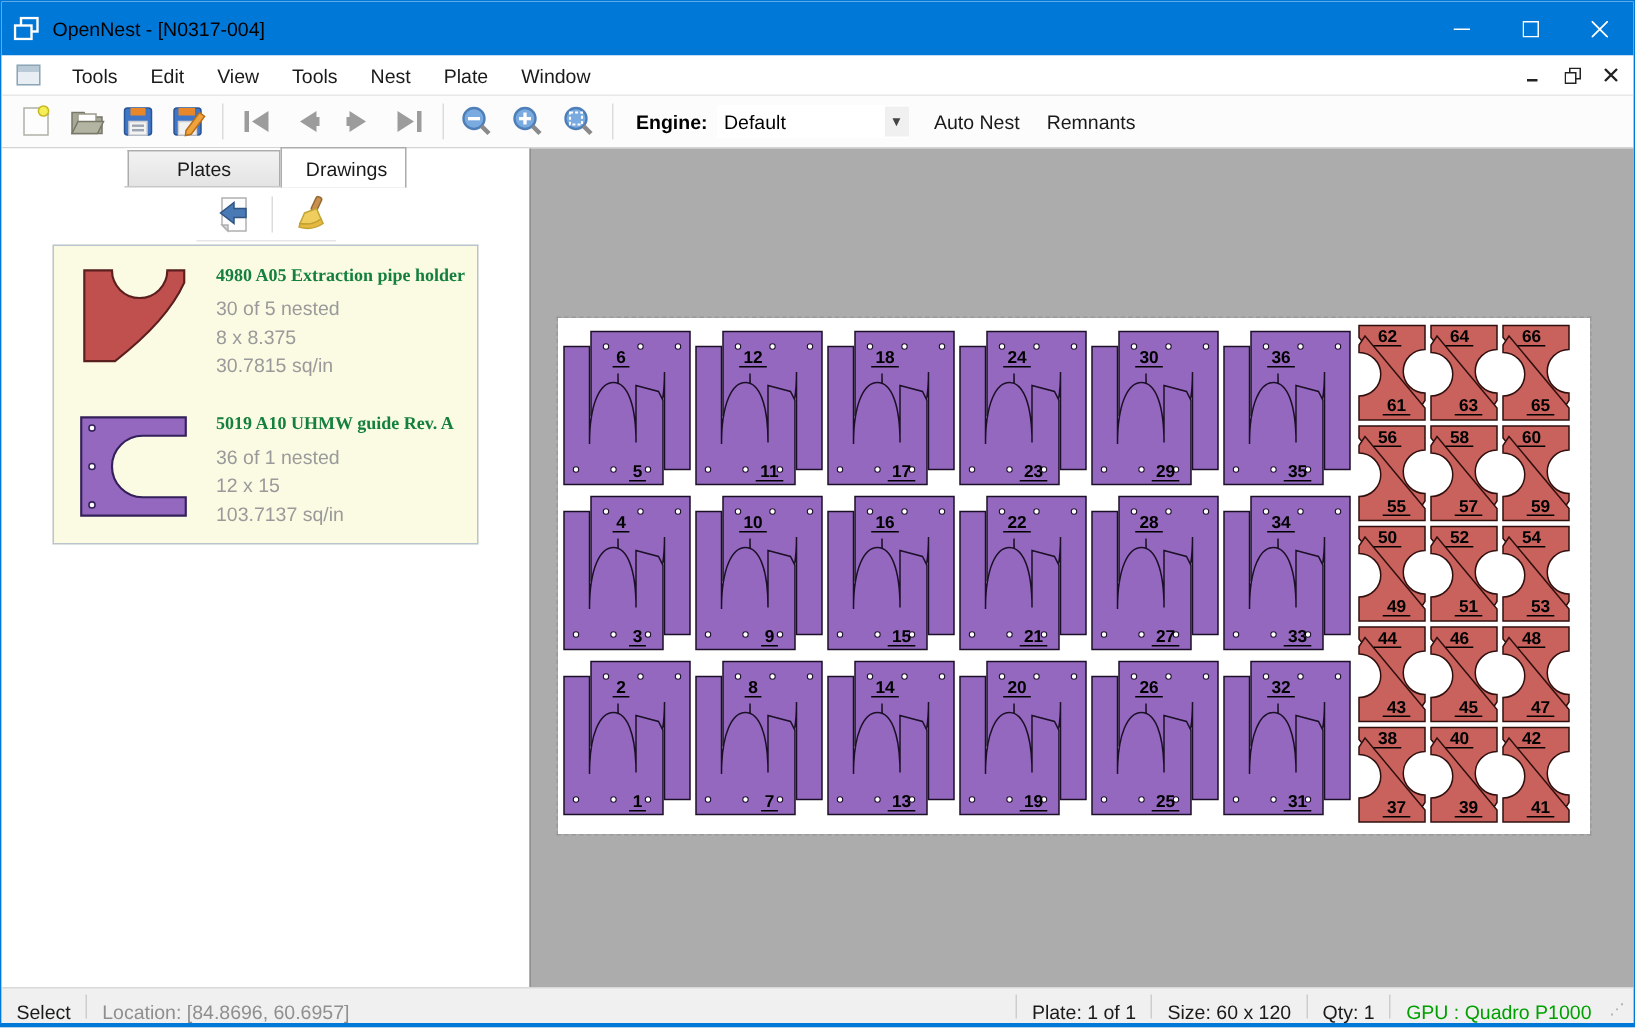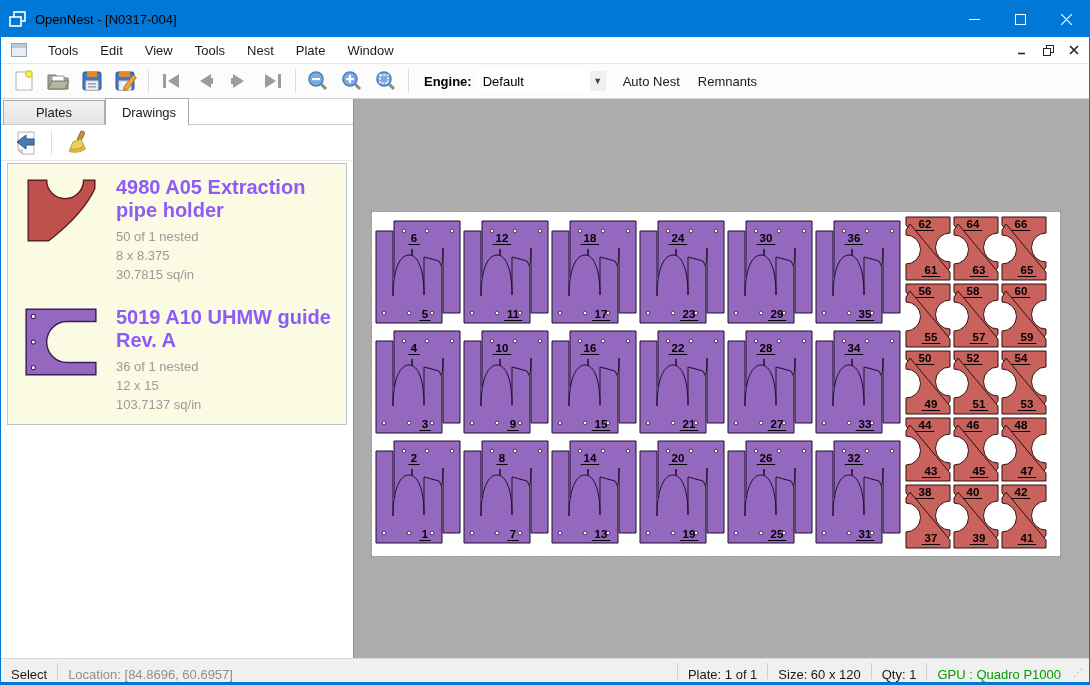--- a/index.html
+++ b/index.html
@@ -26,31 +26,31 @@
   .toolbar { height:36px; background:#fcfcfc; border-top:1px solid #e8e8e8; border-bottom:1px solid #d4d4d4; display:flex; align-items:center; padding-left:6px; flex:0 0 auto;text-align:right; }
   .tb-btn { width:34px; height:30px; display:flex; align-items:center; justify-content:center; }
   .tb-sep { width:1px; height:24px; background:#dcdcdc; margin:0 5px; }
   .engine-label { font-weight:bold; font-size:13px; margin:0 6px 0 10px; }
   .engine-combo { width:128px; height:22px; background:#fff; display:flex; align-items:center; font-size:13px; padding-left:5px; }
   .engine-combo .combo-arrow { margin-left:auto; width:16px; height:20px; display:flex; align-items:center; justify-content:center; background:#f0f0f0; color:#444; font-size:9px; }
   .tb-text-btn { font-size:13px; padding:5px 9px; color:#1a1a1a; }
 
   
   .main { flex:1; display:flex; min-height:0; }
-  .left-panel { width:352px; background:#fff; display:flex; flex-direction:column; flex:0 0 auto; }
+  .left-panel { width:352px; background:#fff; display:flex; flex-direction:column; flex:0 0 auto;align-items:center; }
   .tabs { display:flex; align-items:flex-end; height:26px; padding-left:2px; background:#fff; border-bottom:1px solid #c8c8c8; }
   .tab { font-size:13px; padding:4px 0; text-align:center; width:102px; border:1px solid #acacac; border-bottom:none; background:linear-gradient(#f2f2f2,#e4e4e4); color:#1a1a1a; position:relative; }
   .tab.active { background:#fff; width:84px; padding:6px 0 5px 4px; margin-bottom:-1px; z-index:2; }
   .panel-toolbar { height:36px; display:flex; align-items:center; padding-left:8px; border-bottom:1px solid #e6e6e6; }
   .panel-toolbar .tb-sep { margin:0 8px; }
   .drawing-list { margin:2px 6px 0 6px; border:1px solid #b9c4cf; background:#fbfbe4; }
   .drawing-item { display:flex; padding:10px 8px 10px 12px; }
   .thumb { width:82px; height:76px; flex:0 0 auto; margin-right:14px; }
   .item-text { padding-top:2px; }
-  .item-title { font-size:20px; font-weight:bold; color:#8b5cf6; margin-bottom:5px; }
+  .item-title { font-size:12px; font-weight:bold; color:#15803d; margin-bottom:5px;font-family:Liberation Serif, serif; }
   .item-line { font-size:13px; color:#9a9a9a; line-height:19px; }
 
   .canvas { flex:1; background:#acacac; position:relative; overflow:hidden; border-left:1px solid #909090; }
   .plate { position:absolute; left:18px; top:113px; width:688px; height:344px; background:#fff; outline:1px dashed #9a9a9a; }
   .plate svg { display:block; }
 
   
   .statusbar { height:24px; background:#f0f0f0; border-top:1px solid #d9d9d9; display:flex; align-items:center; font-size:13px; color:#1a1a1a; flex:0 0 auto; }
   .sb-cell { padding:0 10px; white-space:nowrap;margin-top:7px; }
   .sb-sep { width:1px; height:16px; background:#cdcdcd; }
@@ -231,21 +231,21 @@
           </svg>
         </div>
       </div>
       <div class="drawing-list">
         <div class="drawing-item">
           <svg class="thumb" viewBox="0 0 80 72">
             <path d="M8,5 L26,5 A18,18 0 0 0 62,5 L73,5 L73,13 C64,33 46,50 28,64 L8,64 Z" stroke="#5a1f1e" stroke-width="1.4" fill="#c0504d"></path>
           </svg>
           <div class="item-text">
             <div class="item-title">4980 A05 Extraction pipe holder</div>
-            <div class="item-line">50 of 1 nested</div>
+            <div class="item-line">30 of 5 nested</div>
             <div class="item-line">8 x 8.375</div>
             <div class="item-line">30.7815 sq/in</div>
           </div>
         </div>
         <div class="drawing-item">
           <svg class="thumb" viewBox="0 0 80 72">
             <path d="M6,4 L74,4 L74,16 L46,16 A20,20 0 0 0 46,56 L74,56 L74,68 L6,68 Z" stroke="#34205a" stroke-width="1.4" fill="#9468be"></path>
             <circle cx="13" cy="11" r="2" fill="#fff" stroke="#34205a"></circle>
             <circle cx="13" cy="36" r="2" fill="#fff" stroke="#34205a"></circle>
             <circle cx="13" cy="61" r="2" fill="#fff" stroke="#34205a"></circle>

